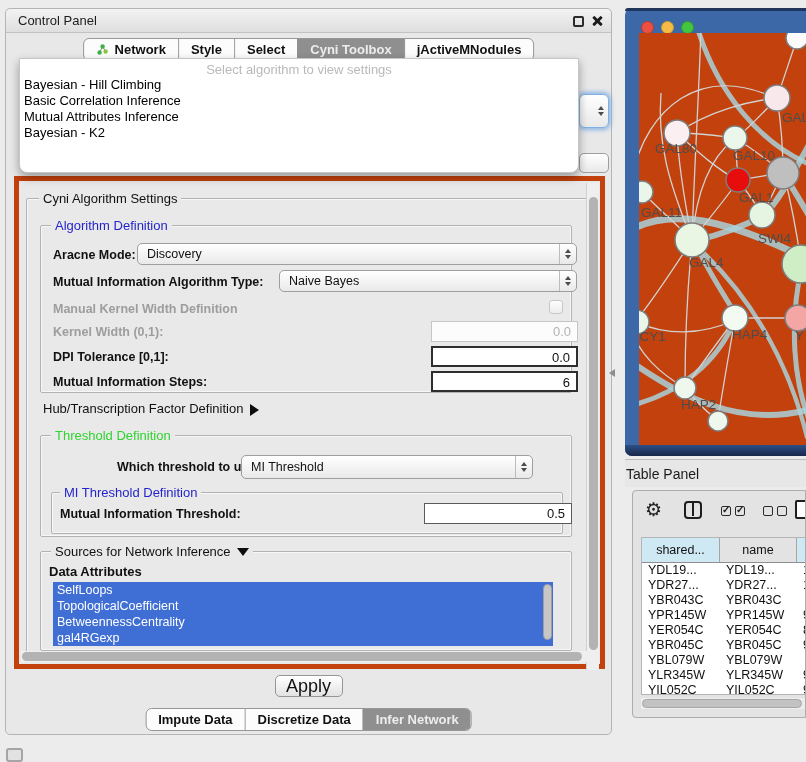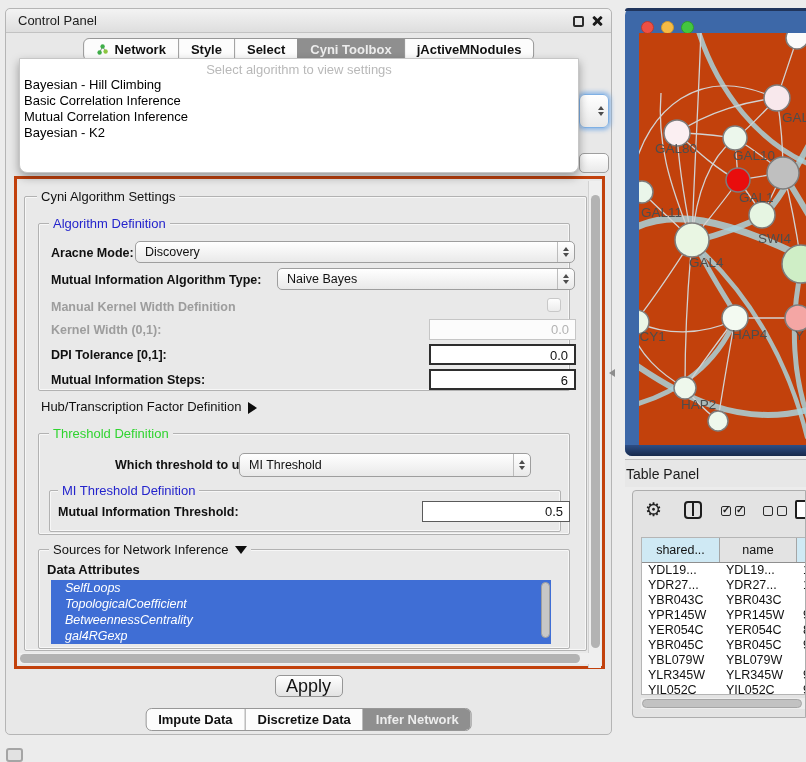--- a/index.html
+++ b/index.html
@@ -28,21 +28,21 @@
   .tabstrip.bottom { top:699px; }
   .tabstrip .seg { display:flex; align-items:center; gap:5px; padding:0 12px; font-size:13px;
     font-weight:bold; color:#111; border-left:1px solid #9b9b9b; white-space:nowrap; cursor:default; }
   .tabstrip .seg:first-child { border-left:none;gap:6px; }
   .tabstrip .seg.sel { background:#8f8f8f; color:#ededed; border-left-color:#8f8f8f; }
   .tabstrip .seg.sel + .seg { border-left-color:#8f8f8f; }
   .neticon { display:inline-flex; width:13px; height:13px; }
 
   
   .settings-area { position:absolute; left:8px; top:167px; width:591px; height:493px;
-    background:#e9e9e9; border:3px solid #c2410c; }
+    background:#e9e9e9; border:5px solid #c2410c; }
   .vscroll { position:absolute; right:1px; top:2px; width:13px; height:487px;
     background:#efefef; border-left:1px solid #d2d2d2; }
   .vscroll .thumb { position:absolute; left:2px; top:14px; width:9px; height:453px;
     background:#b3b3b3; border-radius:5px; }
   .hscroll { position:absolute; left:2px; bottom:2px; width:572px; height:11px; background:#efefef; }
   .hscroll .thumb { position:absolute; left:1px; top:1px; width:560px; height:9px;
     background:#b3b3b3; border-radius:5px; }
 
   .group { position:absolute; border:1px solid #b2b2b2; border-radius:2px;
     box-shadow:inset 0 0 0 1px rgba(255,255,255,.65); }
@@ -70,21 +70,21 @@
   .checkbox { position:absolute; width:14px; height:14px; border:1px solid #c8c8c8;
     border-radius:3px; background:linear-gradient(#fefefe,#ececec); }
 
   .tri-right { display:inline-block; width:0; height:0; border:6px solid transparent;
     border-left:9px solid #0d0d0d; margin-left:7px; vertical-align:-3px; }
   .tri-down { display:inline-block; width:0; height:0; border:6px solid transparent;
     border-top:8px solid #0d0d0d; margin-left:6px; vertical-align:-6px; }
 
   .attr-list { position:absolute; left:12px; top:30px; width:500px; height:64px;
     background:#fff; overflow:hidden; }
-  .attr-row { height:16px; line-height:16px; font-size:12.5px; color:#fff; padding-left:14px;font-style:italic; }
+  .attr-row { height:16px; line-height:16px; font-size:12.5px; color:#fff; padding-left:4px; }
   .attr-row.sel { background:#3f6ed5; }
   .attr-vscroll { position:absolute; right:1px; top:2px; width:9px; height:58px; }
   .attr-vscroll .thumb { width:9px; height:56px; background:#c7c7c7; border-radius:5px;
     border:1px solid #9f9f9f; }
 
   .apply-btn { position:absolute; left:50%; transform:translateX(-50%); top:666px;
     width:68px; height:22px; background:linear-gradient(#ffffff,#e3e3e3);
     border:1px solid #969696; border-radius:5px; font-size:18px; color:#111;
     font-family:"Liberation Sans", sans-serif; }
 
@@ -192,21 +192,21 @@
         <span class="arr-dn"></span>
     </span>
   </div>
   <div class="hidden-frag frag-b"></div>
 
   <div class="algo-popup">
     <div class="algo-prompt">Select algorithm to view settings</div>
     <div id="algo-list">
         <div class="algo-item">Bayesian - Hill Climbing</div>
         <div class="algo-item">Basic Correlation Inference</div>
-        <div class="algo-item">Mutual Correlation Inference</div>
+        <div class="algo-item">Mutual Attributes Inference</div>
         <div class="algo-item">Bayesian - K2</div>
       </div>
   </div>
 
   <div class="settings-area">
 
     <div class="group" style="left:7px; top:17px; width:563px; height:455px;">
       <span class="gtitle" style="left:12px;">Cyni Algorithm Settings</span>
 
       <div class="group" style="left:13px; top:26px; width:532px; height:168px;">

